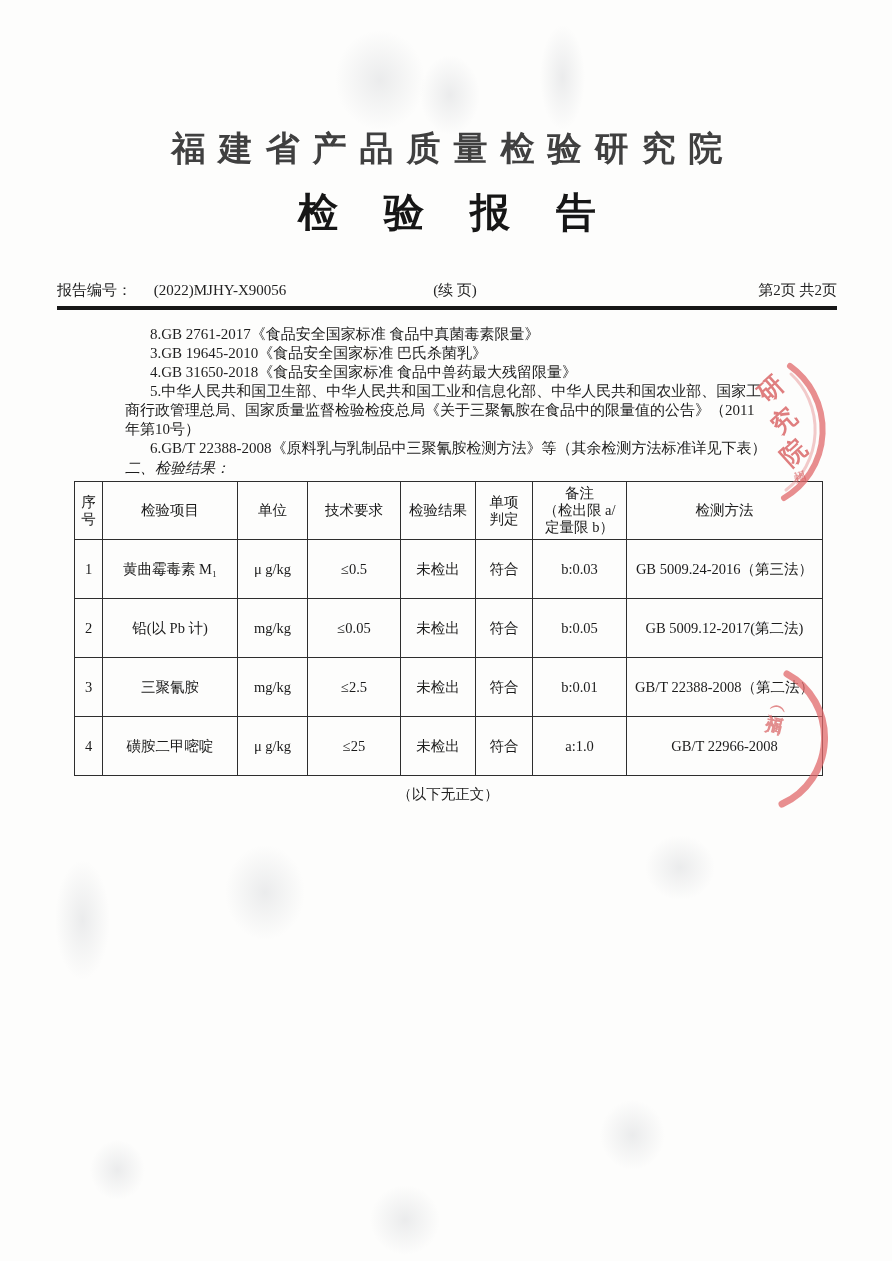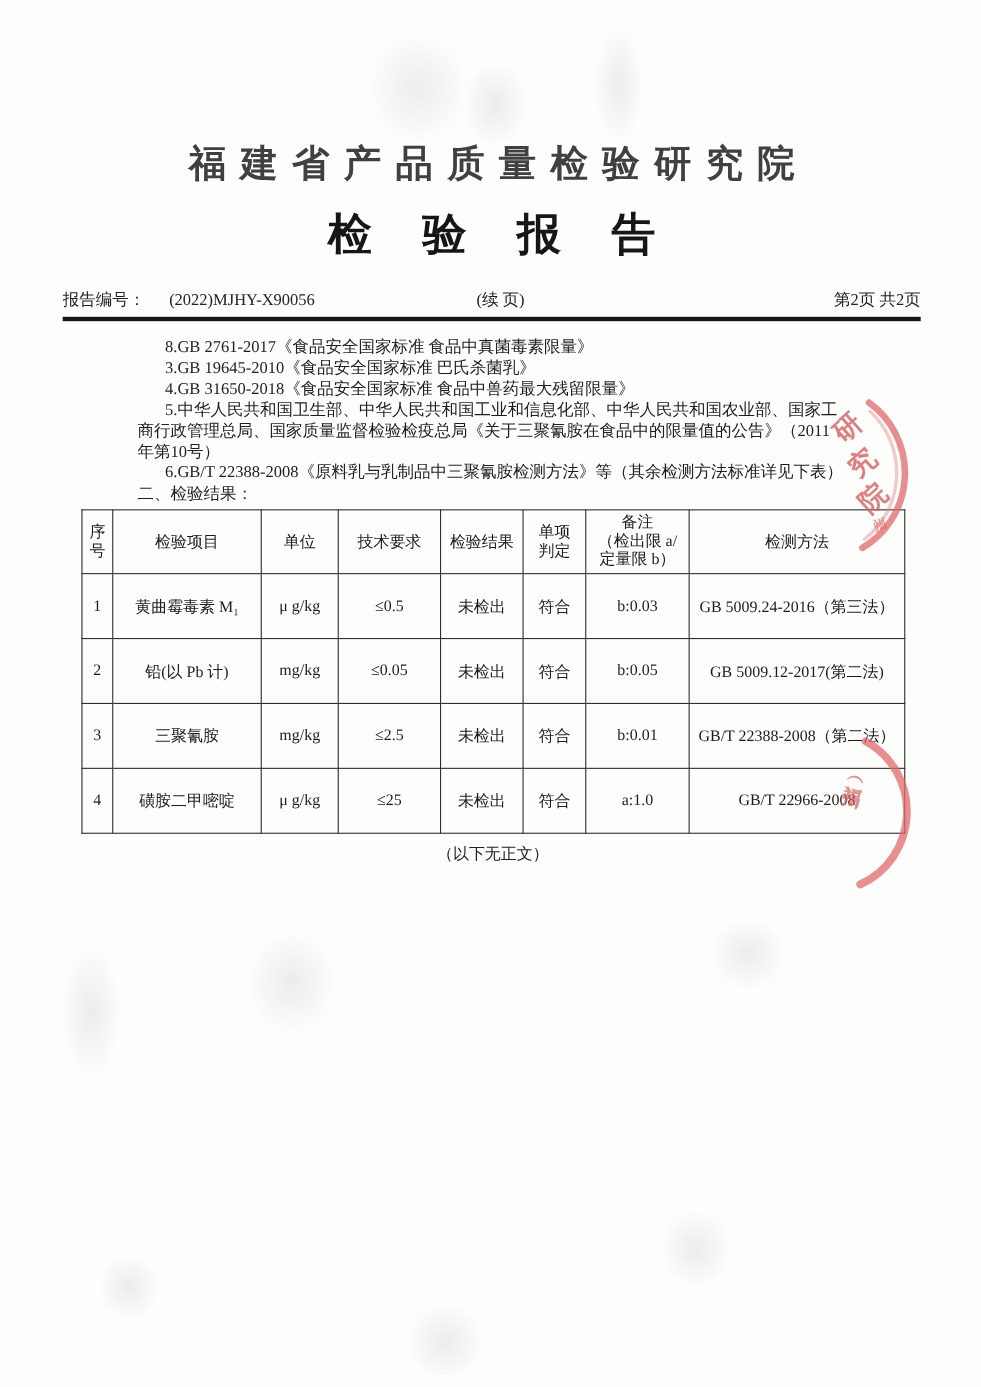--- a/index.html
+++ b/index.html
@@ -14,33 +14,33 @@
   }
   .content { position:absolute; left:57px; right:55px; top:0; }
 
   
   .doc-header { margin-top:126px; text-align:center; }
   .main-title { font-size:34px; font-weight:bold; letter-spacing:13px; text-indent:13px; color:#404040; }
   .sub-title  { margin-top:13px; font-size:24px; font-weight:bold; letter-spacing:1px; color:#181818; }
   .report-title { margin-top:13px; font-size:40px; font-weight:bold; letter-spacing:18px; text-indent:18px; color:#161616; }
 
   
-  .meta-row { position:relative; margin-top:23px; height:20px; font-size:15px; color:#222;text-decoration:underline; }
+  .meta-row { position:relative; margin-top:41px; height:20px; font-size:15px; color:#222;text-decoration:underline; }
   .meta-left { position:absolute; left:0; top:0; }
   .meta-no { margin-left:18px; font-family:"Liberation Serif","DejaVu Serif",serif; }
   .meta-center { position:absolute; left:16px; right:0; text-align:center; top:0; }
   .meta-right { position:absolute; right:0; top:0; }
   .divider { margin-top:5px; height:4px; background:#171717; }
 
   
   .basis { margin-top:15px; font-size:15px; line-height:19px; width:712px; color:#1d1d1d; }
   .basis-heading { padding-left:68px; }
   .basis-item { padding-left:93px; }
   .basis-item.hang { padding-left:68px; text-indent:25px; }
-  .results-heading { padding-left:68px; font-size:15px; line-height:19px; margin-top:1px; color:#1d1d1d; }
+  .results-heading { padding-left:68px; font-size:15px; line-height:19px; margin-top:1px; color:#1d1d1d;font-style:italic; }
 
   
   table.results {
     margin-top:3px; margin-left:17px;
     border-collapse:collapse; table-layout:fixed;
     width:748px; font-size:14.5px; color:#1b1b1b;
   }
   table.results th, table.results td {
     border:1.5px solid #2e2e2e;
     text-align:center; vertical-align:middle;

